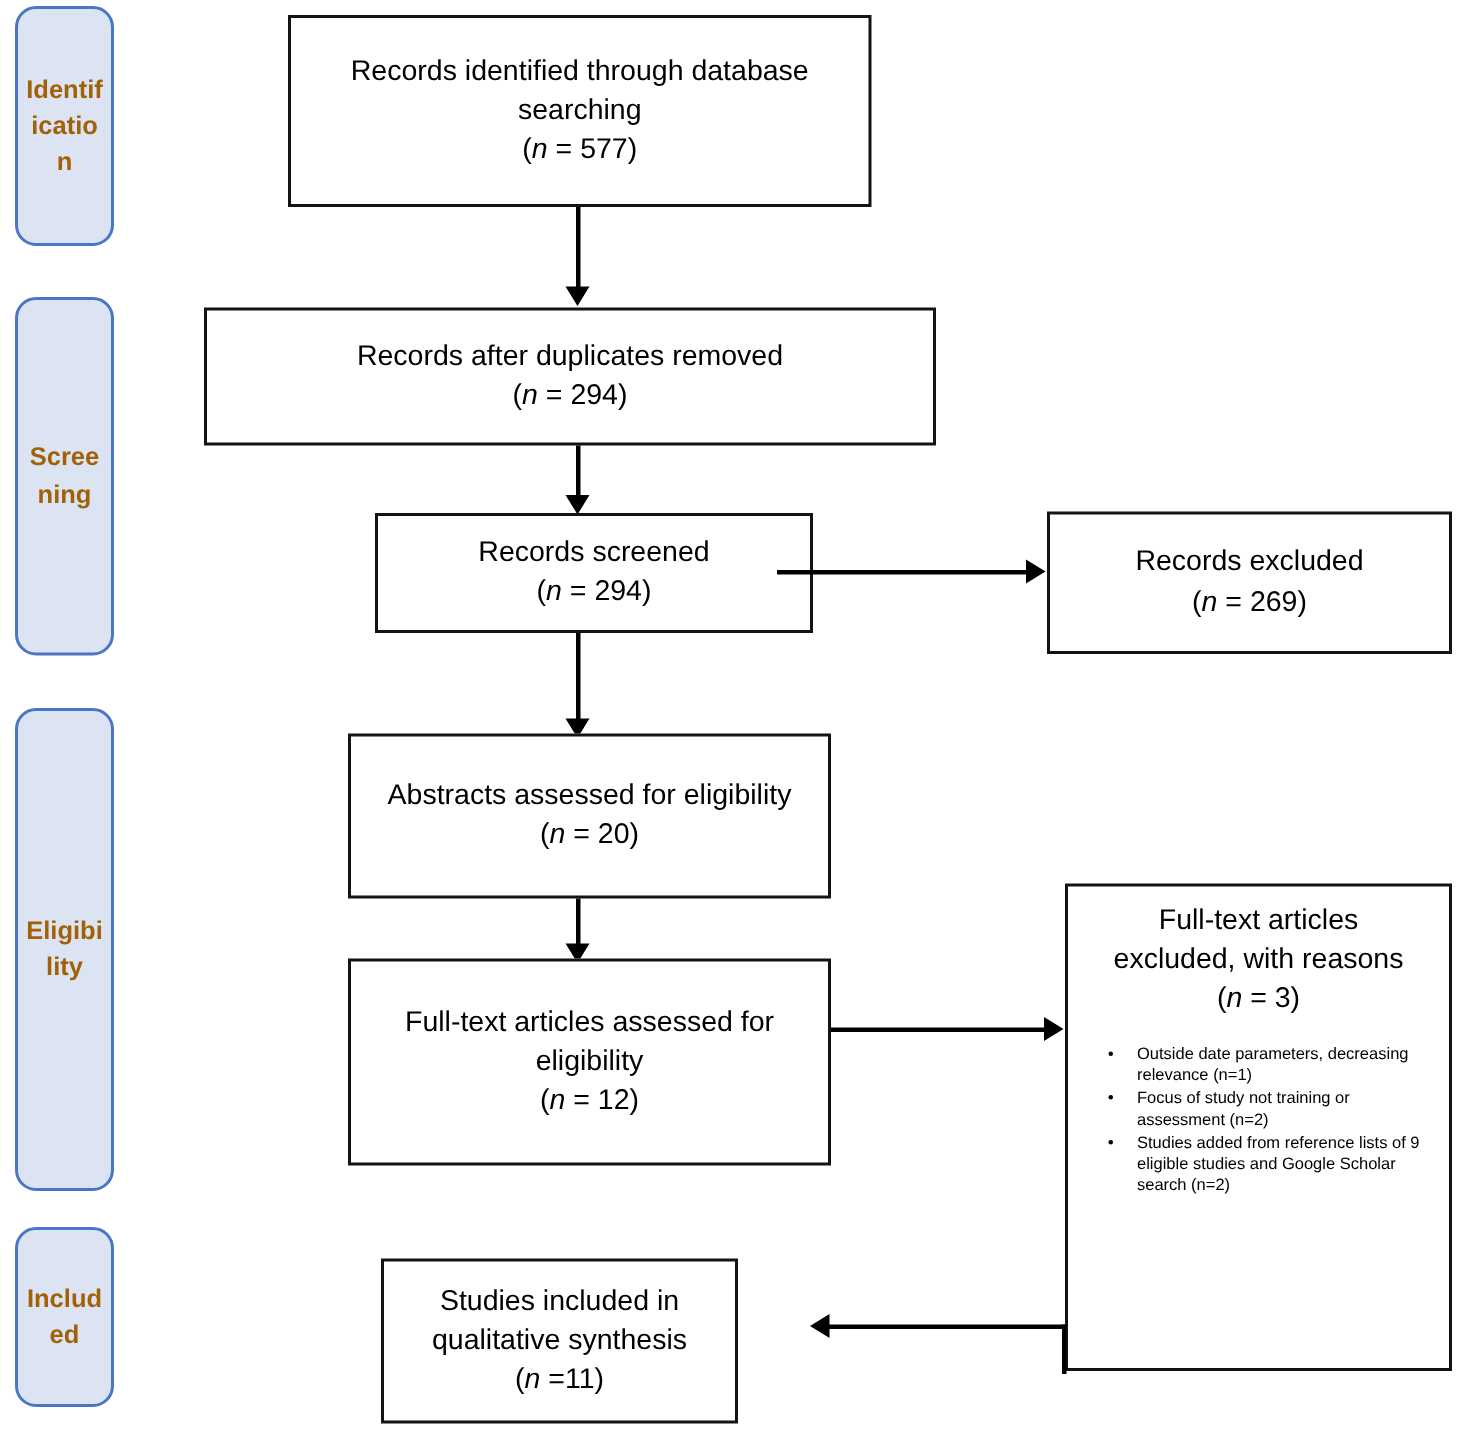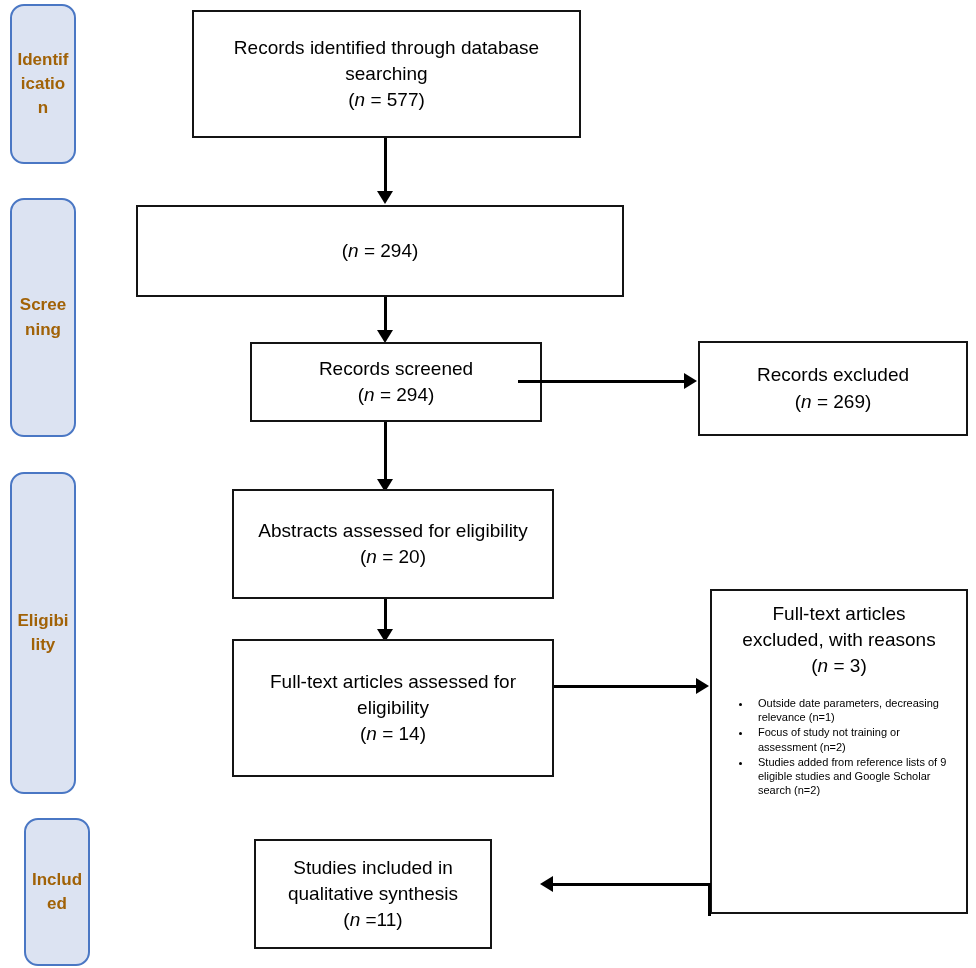--- a/index.html
+++ b/index.html
@@ -127,34 +127,35 @@
   </div>
 
   <div class="stage-pill" style="left:10px; top:198px; width:66px; height:239px;">
     <span class="stage-label">Screening</span>
   </div>
 
   <div class="stage-pill" style="left:10px; top:472px; width:66px; height:322px;">
     <span class="stage-label">Eligibility</span>
   </div>
 
-  <div class="stage-pill" style="left:24px; top:818px; width:66px; height:148px;">
+  <div class="stage-pill" style="left:10px; top:818px; width:66px; height:120px;">
     <span class="stage-label">Included</span>
   </div>
 
   <div class="flow-box" style="left:192px; top:10px; width:389px; height:128px;">
     <span class="line">Records identified through database</span>
     <span class="line">searching</span>
     <span class="count"><span>(</span><span class="ital">n</span><span> = 577)</span></span>
   </div>
 
   <div class="conn v-line" style="left:384px; top:138px; height:55px;"></div>
   <div class="arrow-down" style="left:377px; top:191px;"></div>
 
   <div class="flow-box" style="left:136px; top:205px; width:488px; height:92px;">
+    <span class="line">Records after duplicates removed</span>
     <span class="count"><span>(</span><span class="ital">n</span><span> = 294)</span></span>
   </div>
 
   <div class="conn v-line" style="left:384px; top:297px; height:36px;"></div>
   <div class="arrow-down" style="left:377px; top:330px;"></div>
 
   <div class="flow-box" style="left:250px; top:342px; width:292px; height:80px;justify-content:center;">
     <span class="line">Records screened</span>
     <span class="count"><span>(</span><span class="ital">n</span><span> = 294)</span></span>
   </div>
@@ -174,21 +175,21 @@
     <span class="line">Abstracts assessed for eligibility</span>
     <span class="count"><span>(</span><span class="ital">n</span><span> = 20)</span></span>
   </div>
 
   <div class="conn v-line" style="left:384px; top:599px; height:33px;"></div>
   <div class="arrow-down" style="left:377px; top:629px;"></div>
 
   <div class="flow-box" style="left:232px; top:639px; width:322px; height:138px;">
     <span class="line">Full-text articles assessed for</span>
     <span class="line">eligibility</span>
-    <span class="count"><span>(</span><span class="ital">n</span><span> = 14)</span></span>
+    <span class="count"><span>(</span><span class="ital">n</span><span> = 12)</span></span>
   </div>
 
   <div class="conn h-line" style="left:554px; top:685px; width:144px;"></div>
   <div class="arrow-right" style="left:696px; top:678px;"></div>
 
   <div class="flow-box reasons" style="left:710px; top:589px; width:258px; height:325px;">
     <div class="reasons-head">
       <span class="line">Full-text articles</span>
       <span class="line">excluded, with reasons</span>
       <span class="count"><span>(</span><span class="ital">n</span><span> = 3)</span></span>

